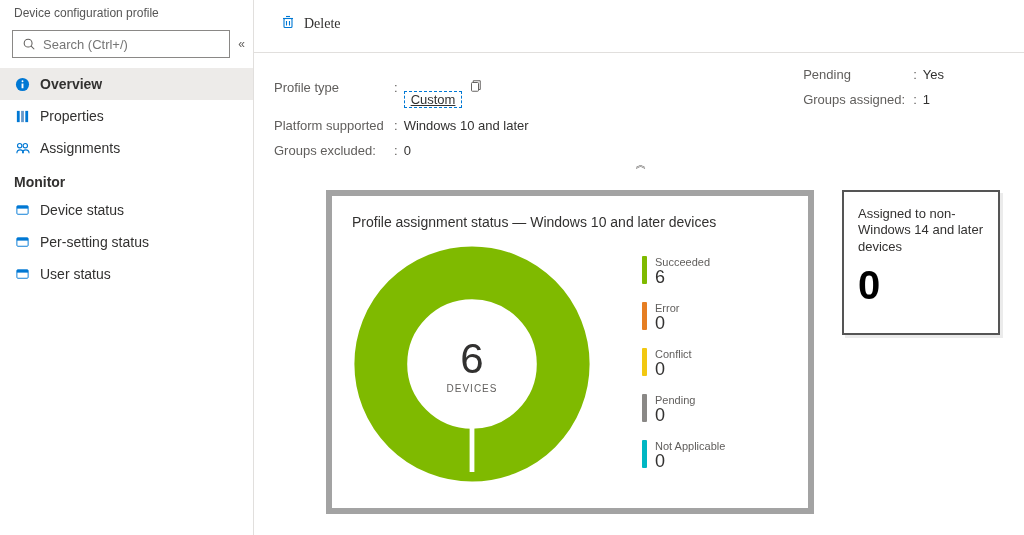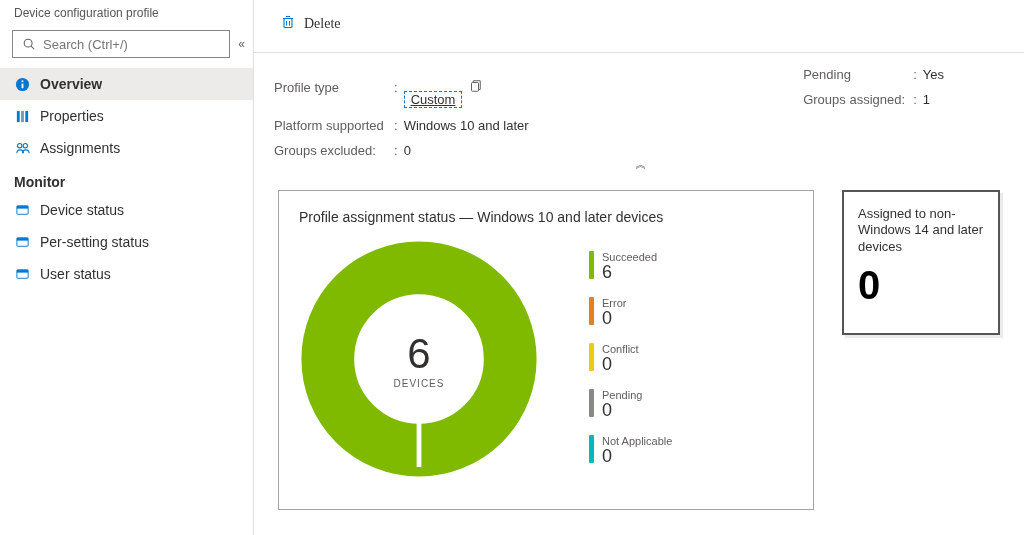--- a/index.html
+++ b/index.html
@@ -120,24 +120,25 @@
     color: #605e5c;
     cursor: pointer;
   }
 
   .content-row {
     display: flex;
     gap: 28px;
     padding: 24px 24px 0 24px;
   }
   .status-card {
-    border: 1px solid #a3a3a3;
+    border: 6px solid #a3a3a3;
     flex: 1;
     padding: 18px 20px 24px 20px;
     min-height: 320px;
+    margin-left: 48px;
   }
   .status-title { font-size: 14px; color: #323130; margin-bottom: 14px; }
   .status-body { display: flex; align-items: center; gap: 50px; }
 
   .donut-wrap { position: relative; width: 240px; height: 240px; }
   .donut-wrap svg { width: 240px; height: 240px; }
   .donut-center {
     position: absolute;
     left: 0; top: 0; width: 100%; height: 100%;
     display: flex; flex-direction: column;

